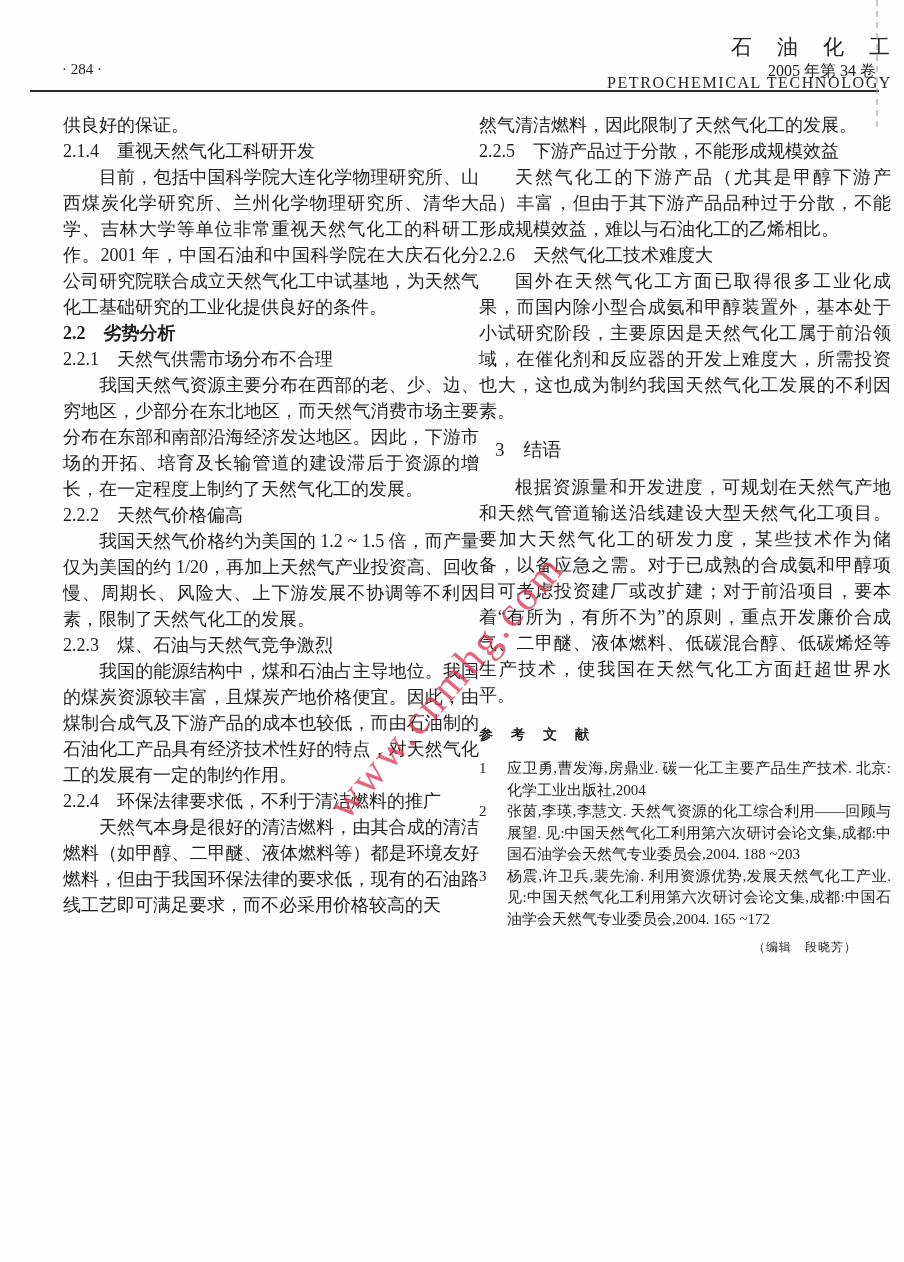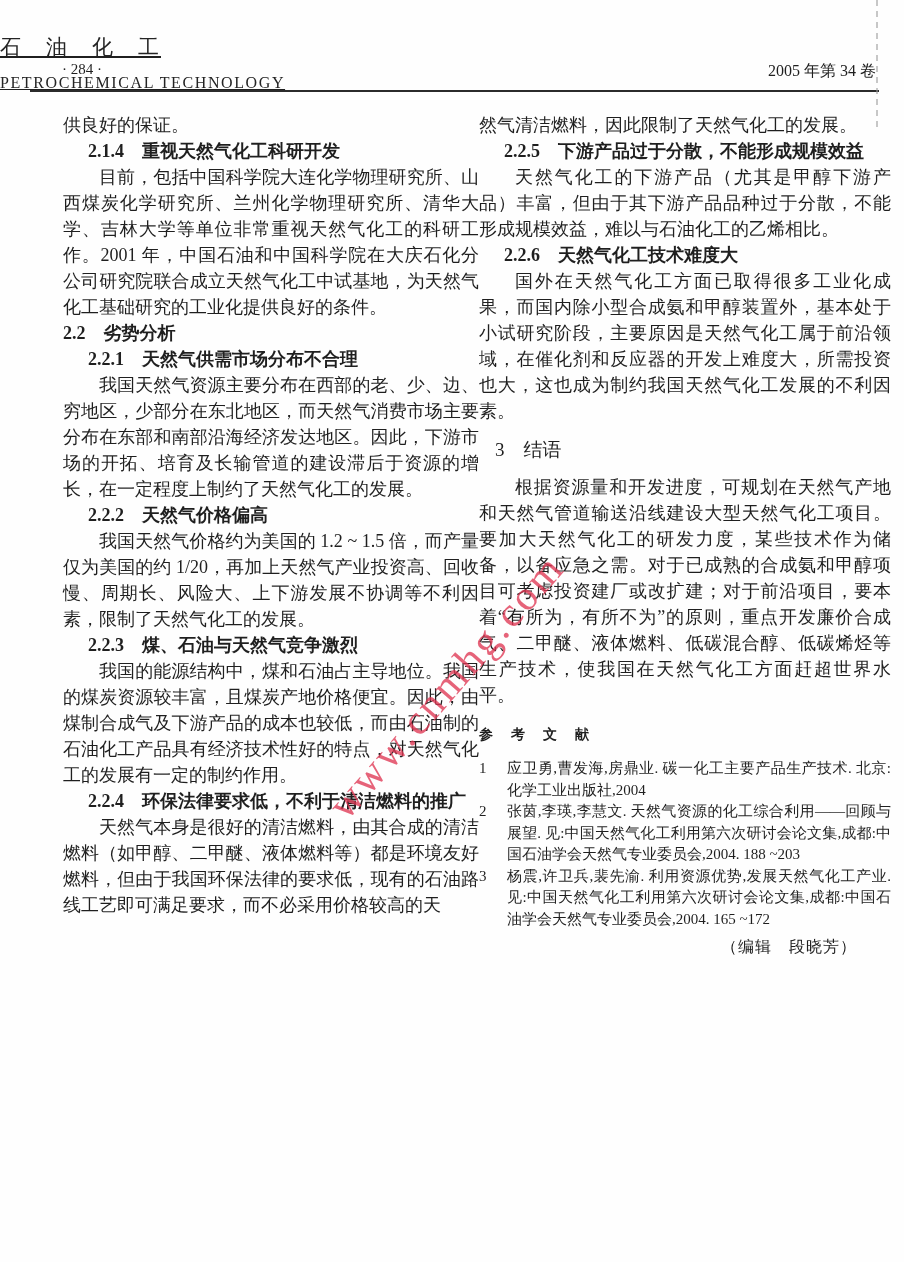--- a/index.html
+++ b/index.html
@@ -8,49 +8,49 @@
     background: #fefefe;
     color: #1f1f1f;
     font-family: "Liberation Serif", "DejaVu Serif", serif;
     position: relative;
     overflow: hidden;
   }
   .page { position: absolute; inset: 0; }
 
   
   .hdr { position: absolute; left: 0; top: 0; width: 100%; height: 92px; }
-  .hdr-center { position: absolute; left: 0; right: 12px; top: 33px; text-align: left; text-decoration: underline; }
+  .hdr-center { position: absolute; left: 0; right: 12px; top: 33px; text-align: right; }
   .journal-cn { font-size: 21px; letter-spacing: 2px; color: #242424; }
   .journal-en { font-size: 16px; letter-spacing: 1.6px; margin-top: 13px; color: #242424; }
   .pagenum { position: absolute; left: 62px; top: 61px; font-size: 15px; }
   .issue   { position: absolute; right: 28px; top: 61px; font-size: 16px; }
   .rule    { position: absolute; left: 30px; right: 25px; top: 90px; height: 2px; background: #2b2b2b; }
 
   
   .cols {
     position: absolute; left: 63px; top: 112px;
     display: flex; 
   }
   .col { width: 416px; font-size: 18px; line-height: 26px; text-align: justify; }
   .col.right { width: 412px; }
   .para { text-indent: 2em; }
   .cont { text-indent: 0; }
-  .sub-head { font-weight: bold; margin-left: 25px; }
+  .sub-head { font-weight: normal; }
   .sub-head-bold { font-weight: bold; }
   .section-head { margin: 13px 0 11px 16px; font-size: 19px; }
 
   
   .ref-head {
     text-align: left; font-weight: bold; font-size: 14px;
     letter-spacing: 2px; margin-top: 14px; margin-bottom: 10px;
   }
   .ref { display: flex; font-size: 15px; line-height: 21.5px; text-align: justify; }
   .ref-num { flex: 0 0 16px; margin-right: 12px; text-indent: 0; }
   .ref-text { flex: 1; }
-  .editor { text-align: right; padding-right: 34px; font-size: 16px; margin-top: 4px; letter-spacing: 1px; }
+  .editor { text-align: right; padding-right: 34px; font-size: 12px; margin-top: 4px; letter-spacing: 1px; }
 
   
   .watermark {
     position: absolute; left: 220px; top: 662px; width: 452px;
     text-align: center; white-space: nowrap;
     transform: rotate(-49deg);
     font-size: 42px; letter-spacing: 3px;
     color: rgba(223, 55, 83, 0.78);
     pointer-events: none;
   }

